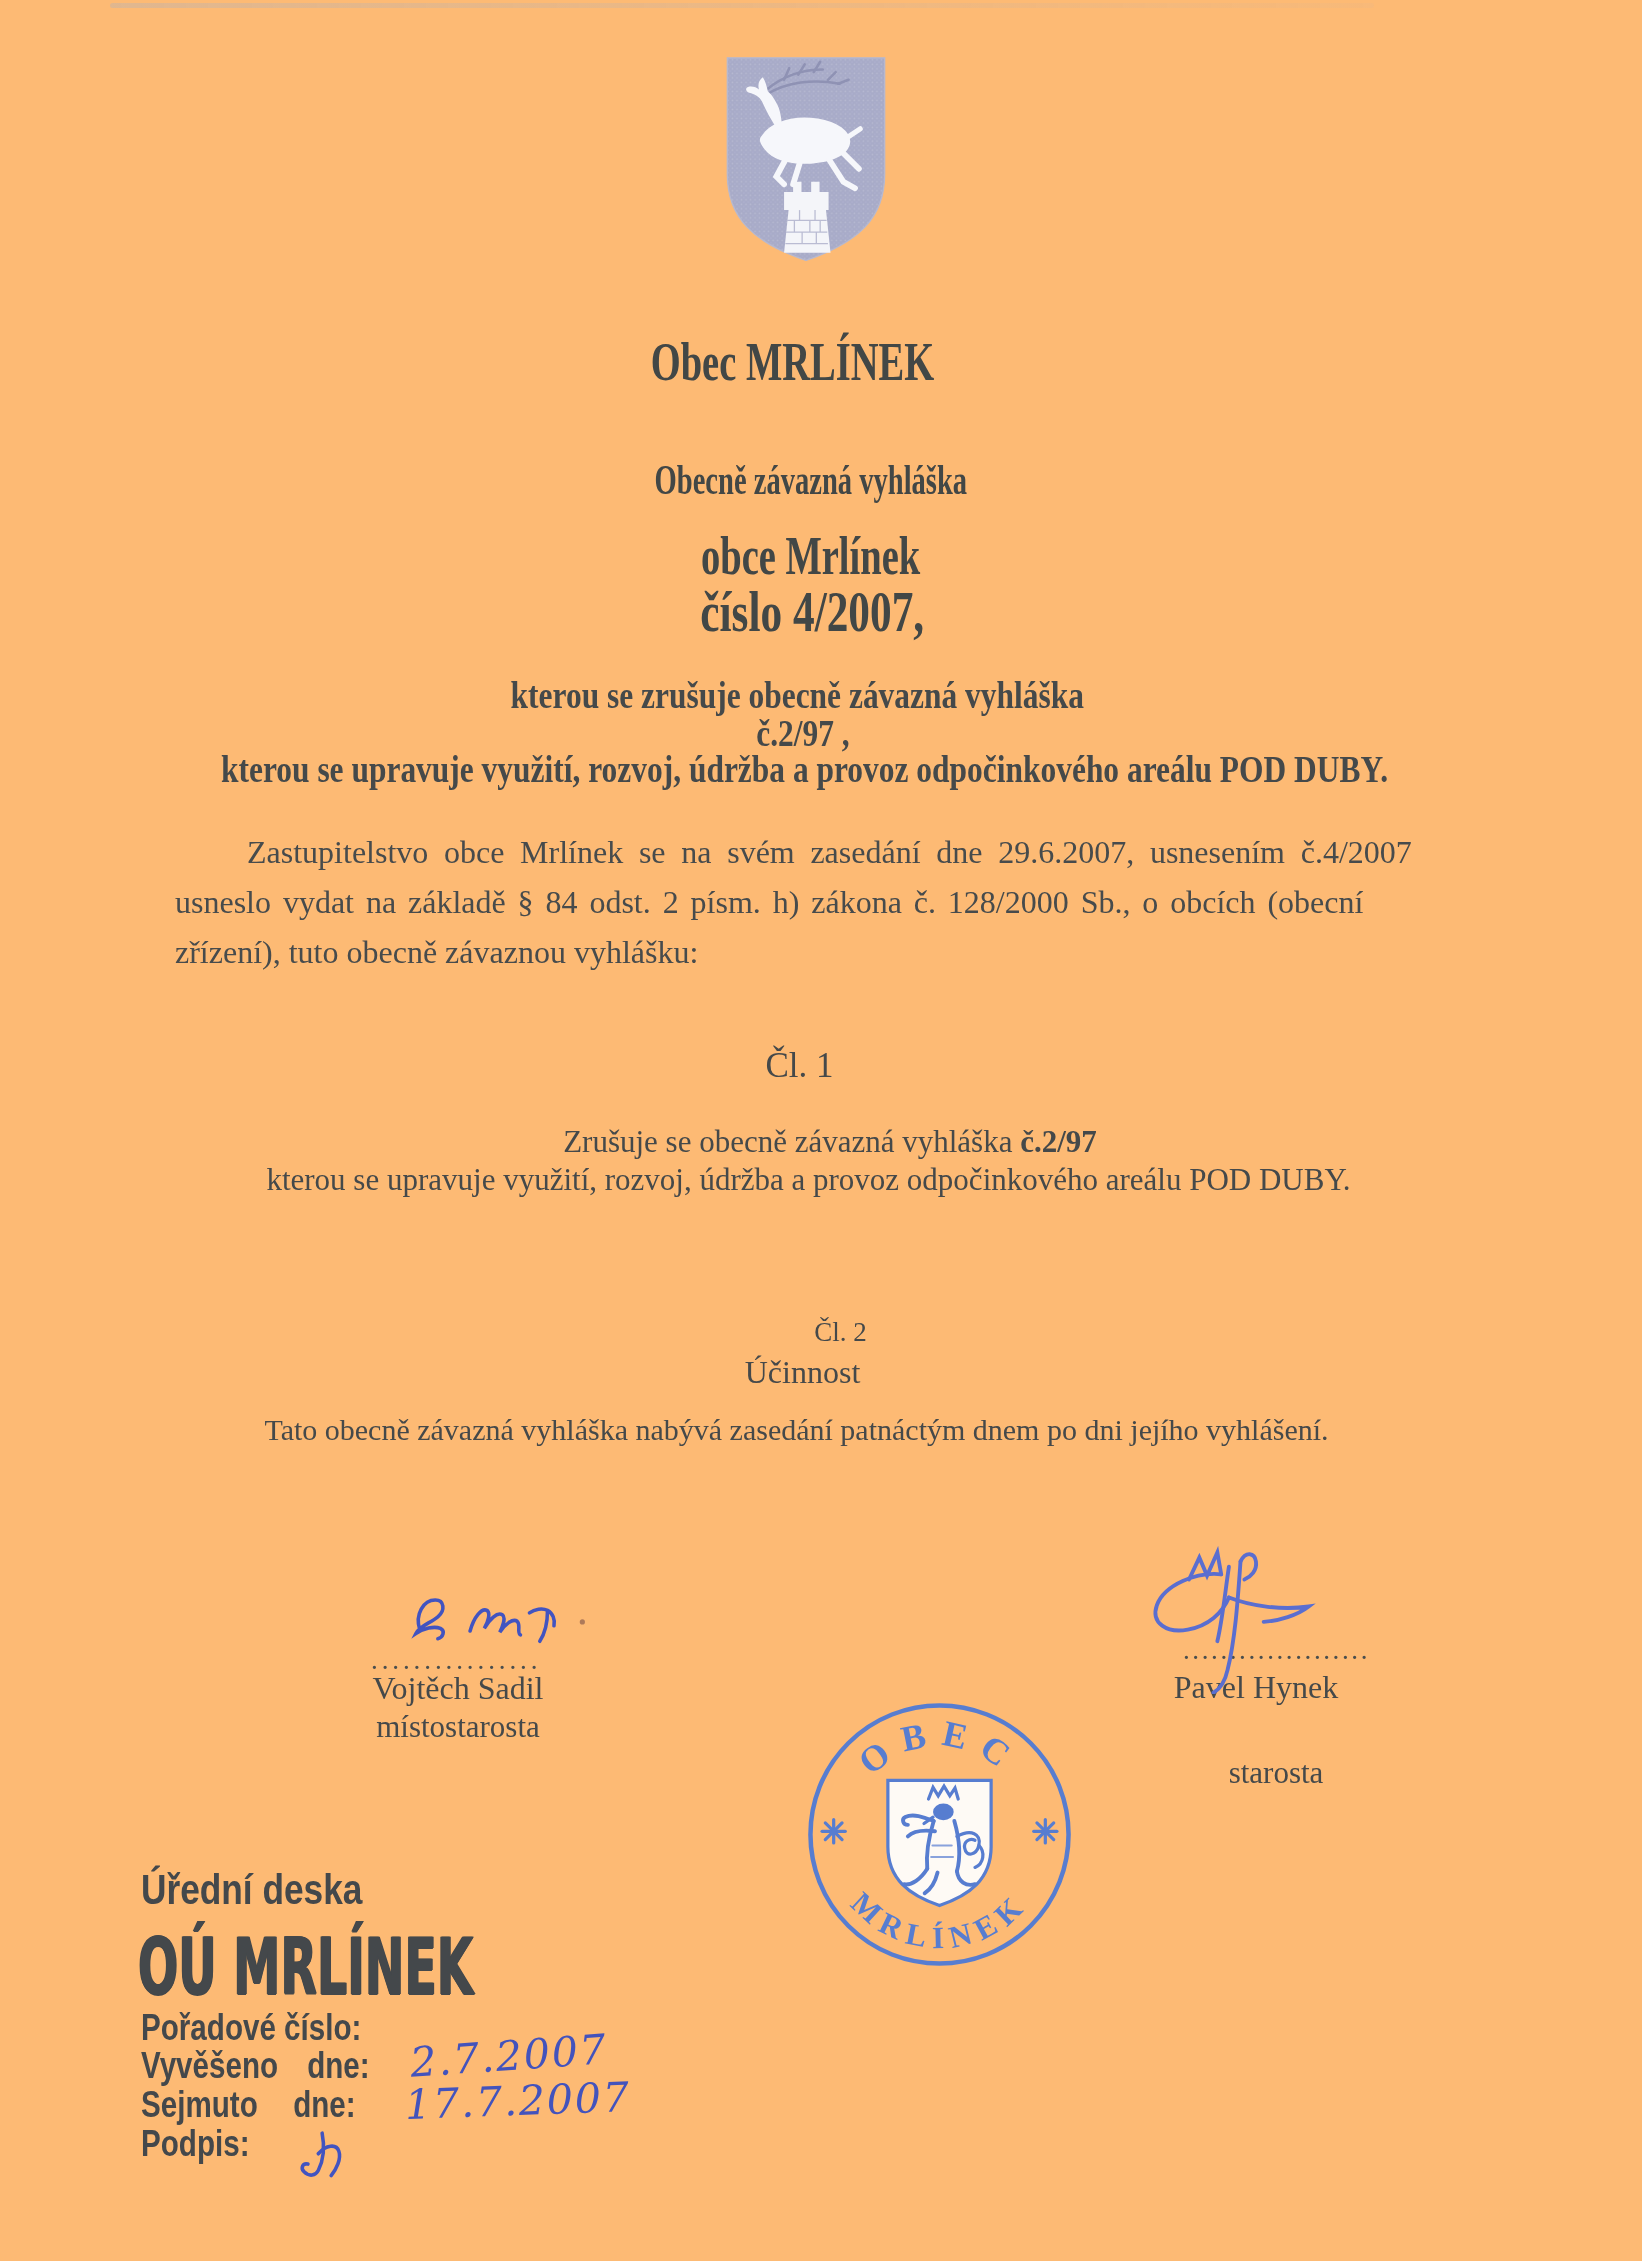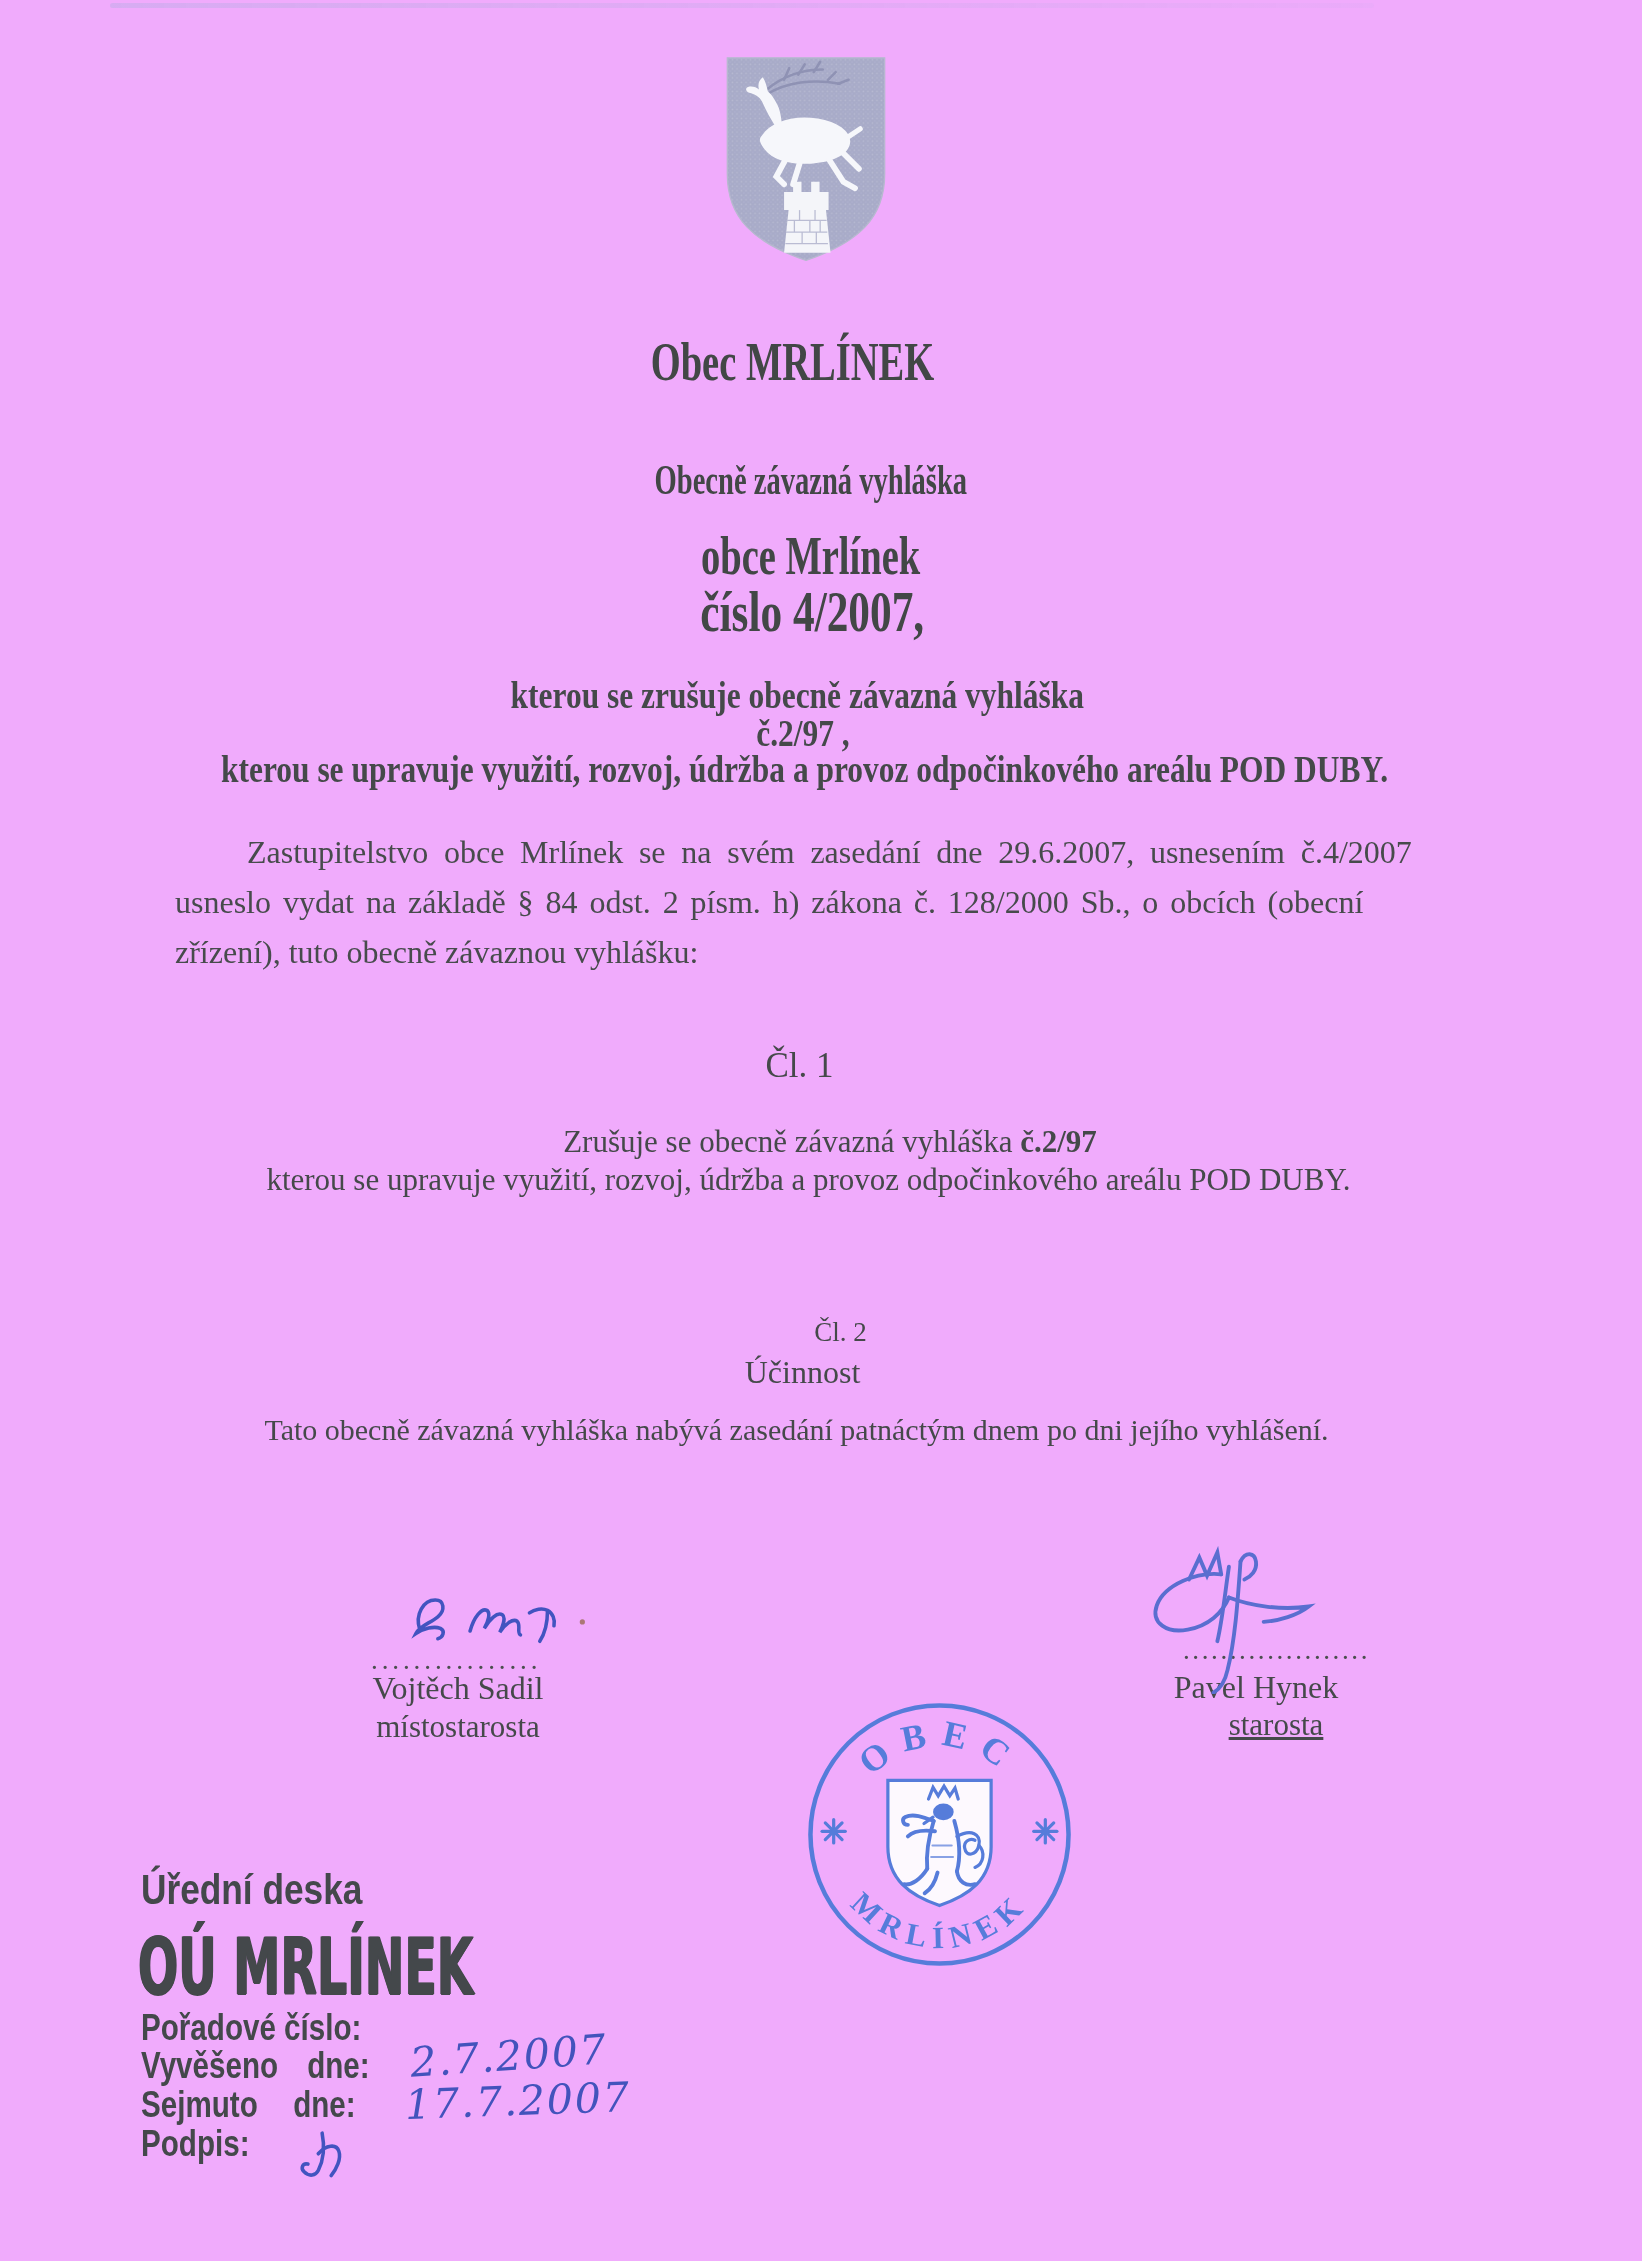--- a/index.html
+++ b/index.html
@@ -1,16 +1,16 @@
 <!DOCTYPE html>
 <html style="font-size:10.3px"><head>
 <meta charset="utf-8">
 <style>
   html,body{margin:0;padding:0;background:#ffffff;}
-  .page{position:relative;width:1642px;height:2261px;background:#f0abfc;overflow:hidden;
+  .page{position:relative;width:1642px;height:2261px;background:#fdba74;overflow:hidden;
         font-family:"Liberation Serif","DejaVu Serif",serif;color:#45494a;}
   .abs{position:absolute;}
   .ctr{text-align:center;}
   .cond{display:inline-block;transform-origin:center;white-space:nowrap;}
   .ink{color:#45494a;}
   .bold{font-weight:bold;}
   
   .sx70{transform:scaleX(.70);} .sx68{transform:scaleX(.68);} .sx76{transform:scaleX(.76);}
   .sx85{transform:scaleX(.85);}
   .title-line{font-weight:bold;color:#424746;}
@@ -143,21 +143,21 @@
     <g stroke="#5a6ed0" stroke-width="6" fill="none" stroke-linecap="round">
       <path d="M96,52 L112,18 L124,46 L140,10 L146,44"></path>
       <path d="M146,44 C108,40 58,60 46,92 C36,120 62,136 94,130 C126,124 148,104 158,80"></path>
       <path d="M158,32 C152,72 148,114 140,148"></path>
       <path d="M176,24 C172,80 168,144 156,192 C152,210 144,222 134,228"></path>
       <path d="M158,80 C194,94 242,100 282,94 C264,108 236,116 212,118"></path>
       <path d="M176,24 C184,8 198,10 200,24 C202,38 192,48 182,52"></path>
     </g>
   </svg>
   <div class="abs ctr" style="left:1127px;width:258px;top:1669px;font-size:32px;">Pavel Hynek</div>
-  <div class="abs ctr" style="left:1147px;width:258px;top:1707px;font-size:31px;text-decoration:underline;">starosta</div>
+  <div class="abs ctr" style="left:1147px;width:258px;top:1755px;font-size:31px;">starosta</div>
 
   <svg class="abs" style="left:804px;top:1699px;" width="271" height="271" viewBox="0 0 420 420" opacity="0.93">
     <defs>
       <path id="arcTop" d="M 73,210 A 137,137 0 0 1 347,210"></path>
       <path id="arcBottom" d="M 34,210 A 176,176 0 0 0 386,210"></path>
     </defs>
     <circle cx="210" cy="210" r="200" fill="none" stroke="#4b79d8" stroke-width="7"></circle>
     <text font-family="Liberation Serif, DejaVu Serif, serif" font-weight="bold" font-size="56" fill="#4b79d8" letter-spacing="20">
       <textPath href="#arcTop" startOffset="50%" text-anchor="middle">OBEC</textPath>
     </text>

